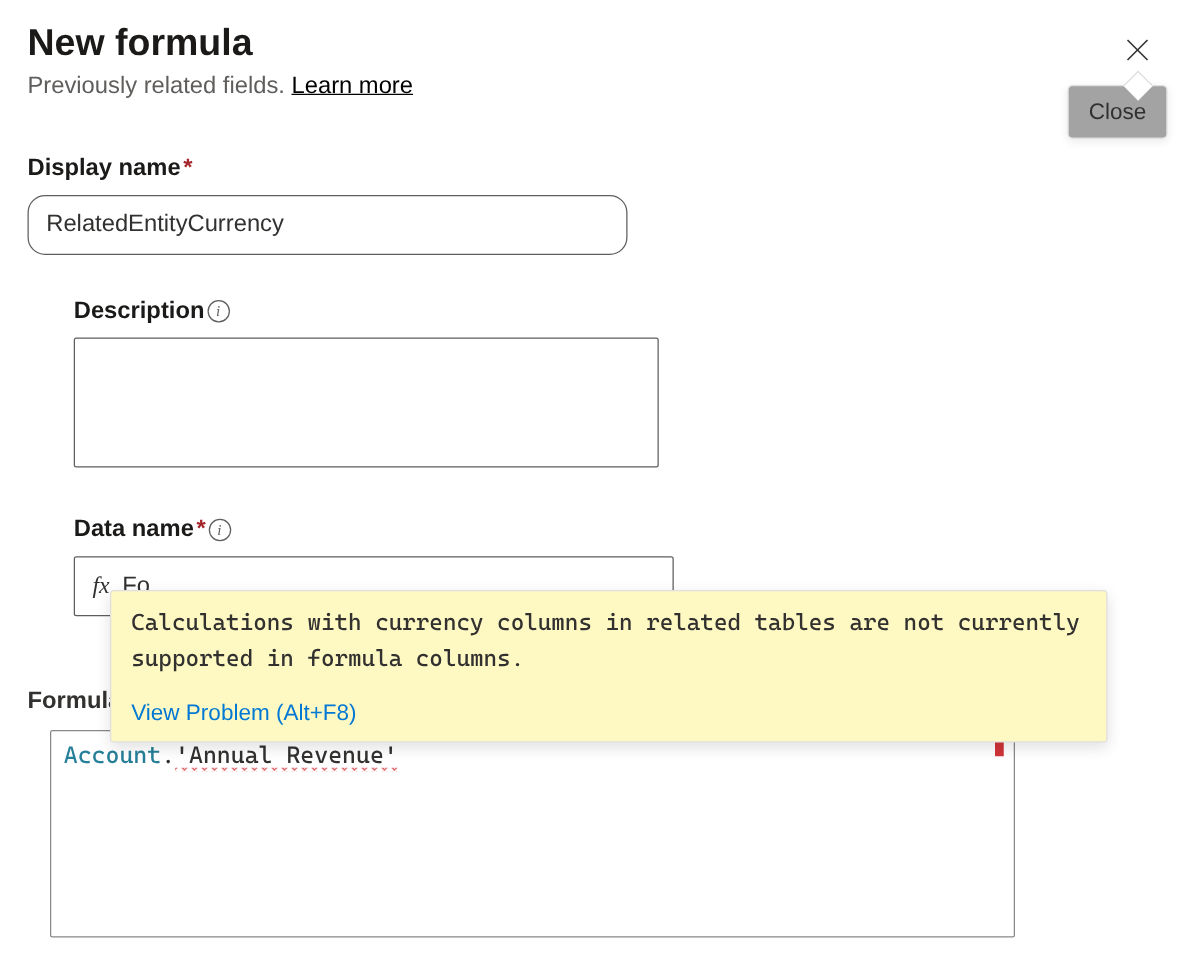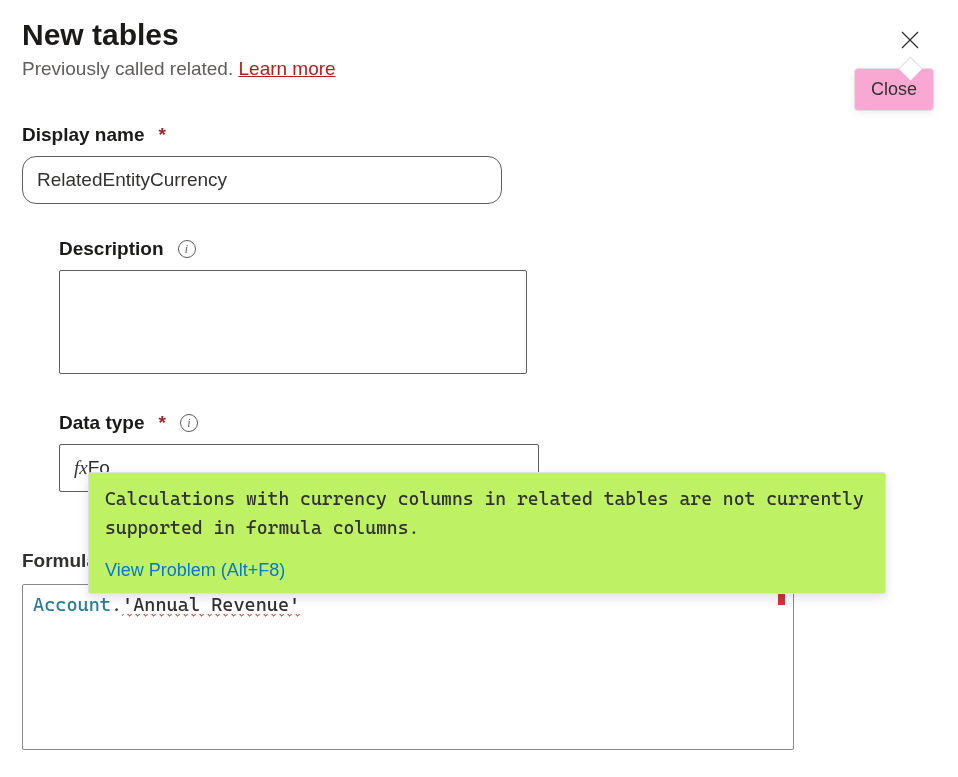--- a/index.html
+++ b/index.html
@@ -17,21 +17,21 @@
       font-size: 30px;
       font-weight: 600;
       color: #1b1a19;
     }
     .subtitle-row {
       margin-top: 6px;
       font-size: 19px;
       color: #605e5c;
     }
     .learn-more {
-      color: #b91c1c;
+      color: #000000;
       text-decoration: underline;
       cursor: pointer;
       text-align: center;
     }
     .close-wrap {
       position: absolute;
       top: 4px;
       right: 8px;
     }
     .close-btn {
@@ -39,21 +39,21 @@
       height: 36px;
       display: flex;
       align-items: center;
       justify-content: center;
       cursor: pointer;
     }
     .tooltip {
       position: absolute;
       top: 46px;
       right: -6px;
-      background: #f9a8d4;
+      background: #a3a3a3;
       border: 1px solid #e1dfdd;
       border-radius: 4px;
       padding: 10px 16px;
       font-size: 18px;
       color: #323130;
       box-shadow: 0 2px 8px rgba(0,0,0,0.08);
       white-space: nowrap;
     }
     .tooltip::before {
       content: "";
@@ -65,21 +65,21 @@
       background: #fff;
       border-left: 1px solid #e1dfdd;
       border-top: 1px solid #e1dfdd;
       transform: rotate(45deg);
     }
     .field-group { margin-top: 44px; }
     .field-group.tight { margin-top: 34px; padding-left: 37px; }
     .label-row {
       display: flex;
       align-items: center;
-      gap: 14px;
+      gap: 2px;
       font-size: 19px;
       font-weight: 600;
       color: #1b1a19;
       margin-bottom: 10px;
     }
     .required { color: #a4262c; }
     .info-icon {
       width: 18px;
       height: 18px;
       border: 1.5px solid #605e5c;
@@ -117,35 +117,36 @@
     }
     .datatype-box {
       width: 480px;
       height: 48px;
       border: 1px solid #605e5c;
       border-radius: 2px;
       display: flex;
       align-items: center;
       padding: 0 14px;
       font-size: 19px;
+      gap: 10px;
       position: relative;
       cursor: pointer;
     }
     .fx {
       font-style: italic;
       font-family: Georgia, serif;
       font-size: 19px;
       color: #323130;
     }
     .error-popup {
       position: absolute;
       left: 88px;
       top: 472px;
       width: 798px;
-      background: #bef264;
+      background: #fef9c3;
       border: 1px solid #e1dfdd;
       border-radius: 3px;
       box-shadow: 0 4px 12px rgba(0,0,0,0.12);
       z-index: 10;
     }
     .err-msg {
       padding: 12px 16px 10px 16px;
       font-family: "Cascadia Mono", "Consolas", "Courier New", monospace;
       font-size: 18.5px;
       line-height: 1.55;
@@ -161,21 +162,21 @@
     .err-sub { color: #605e5c; }
     .formula-label {
       position: absolute;
       left: 22px;
       top: 550px;
       font-size: 19px;
       font-weight: 600;
     }
     .editor-wrap {
       position: absolute;
-      left: 22px;
+      left: 40px;
       top: 584px;
       width: 772px;
       height: 166px;
       border: 1px solid #8a8886;
       border-radius: 2px;
       font-family: "Cascadia Mono", "Consolas", "Courier New", monospace;
       font-size: 19px;
       padding: 8px 10px;
       background: #fff;
     }
@@ -196,23 +197,23 @@
       right: 8px;
       width: 7px;
       height: 16px;
       background: #d13438;
     }
   </style>
 </head>
 <body>
 
 <div class="header">
-  <div class="title">New tables</div>
+  <div class="title">New formula</div>
   <div class="subtitle-row">
-    <span>Previously called related. </span><a class="learn-more">Learn more</a>
+    <span>Previously related fields. </span><a class="learn-more">Learn more</a>
   </div>
   <div class="close-wrap">
     <div class="close-btn">
       <svg width="22" height="22" viewBox="0 0 22 22">
         <line x1="3" y1="3" x2="19" y2="19" stroke="#323130" stroke-width="1.3"></line>
         <line x1="19" y1="3" x2="3" y2="19" stroke="#323130" stroke-width="1.3"></line>
       </svg>
     </div>
     <div class="tooltip">Close</div>
   </div>
@@ -229,21 +230,21 @@
 <div class="field-group tight">
   <div class="label-row">
     <span>Description</span>
     <span class="info-icon">i</span>
   </div>
   <textarea class="textarea" style=""></textarea>
 </div>
 
 <div class="field-group tight">
   <div class="label-row">
-    <span>Data type</span>
+    <span>Data name</span>
     <span class="required">*</span>
     <span class="info-icon">i</span>
   </div>
   <div class="datatype-box">
     <span class="fx">fx</span>
     <span>Fo</span>
   </div>
 </div>
 
 <div class="formula-label">Formula</div>

